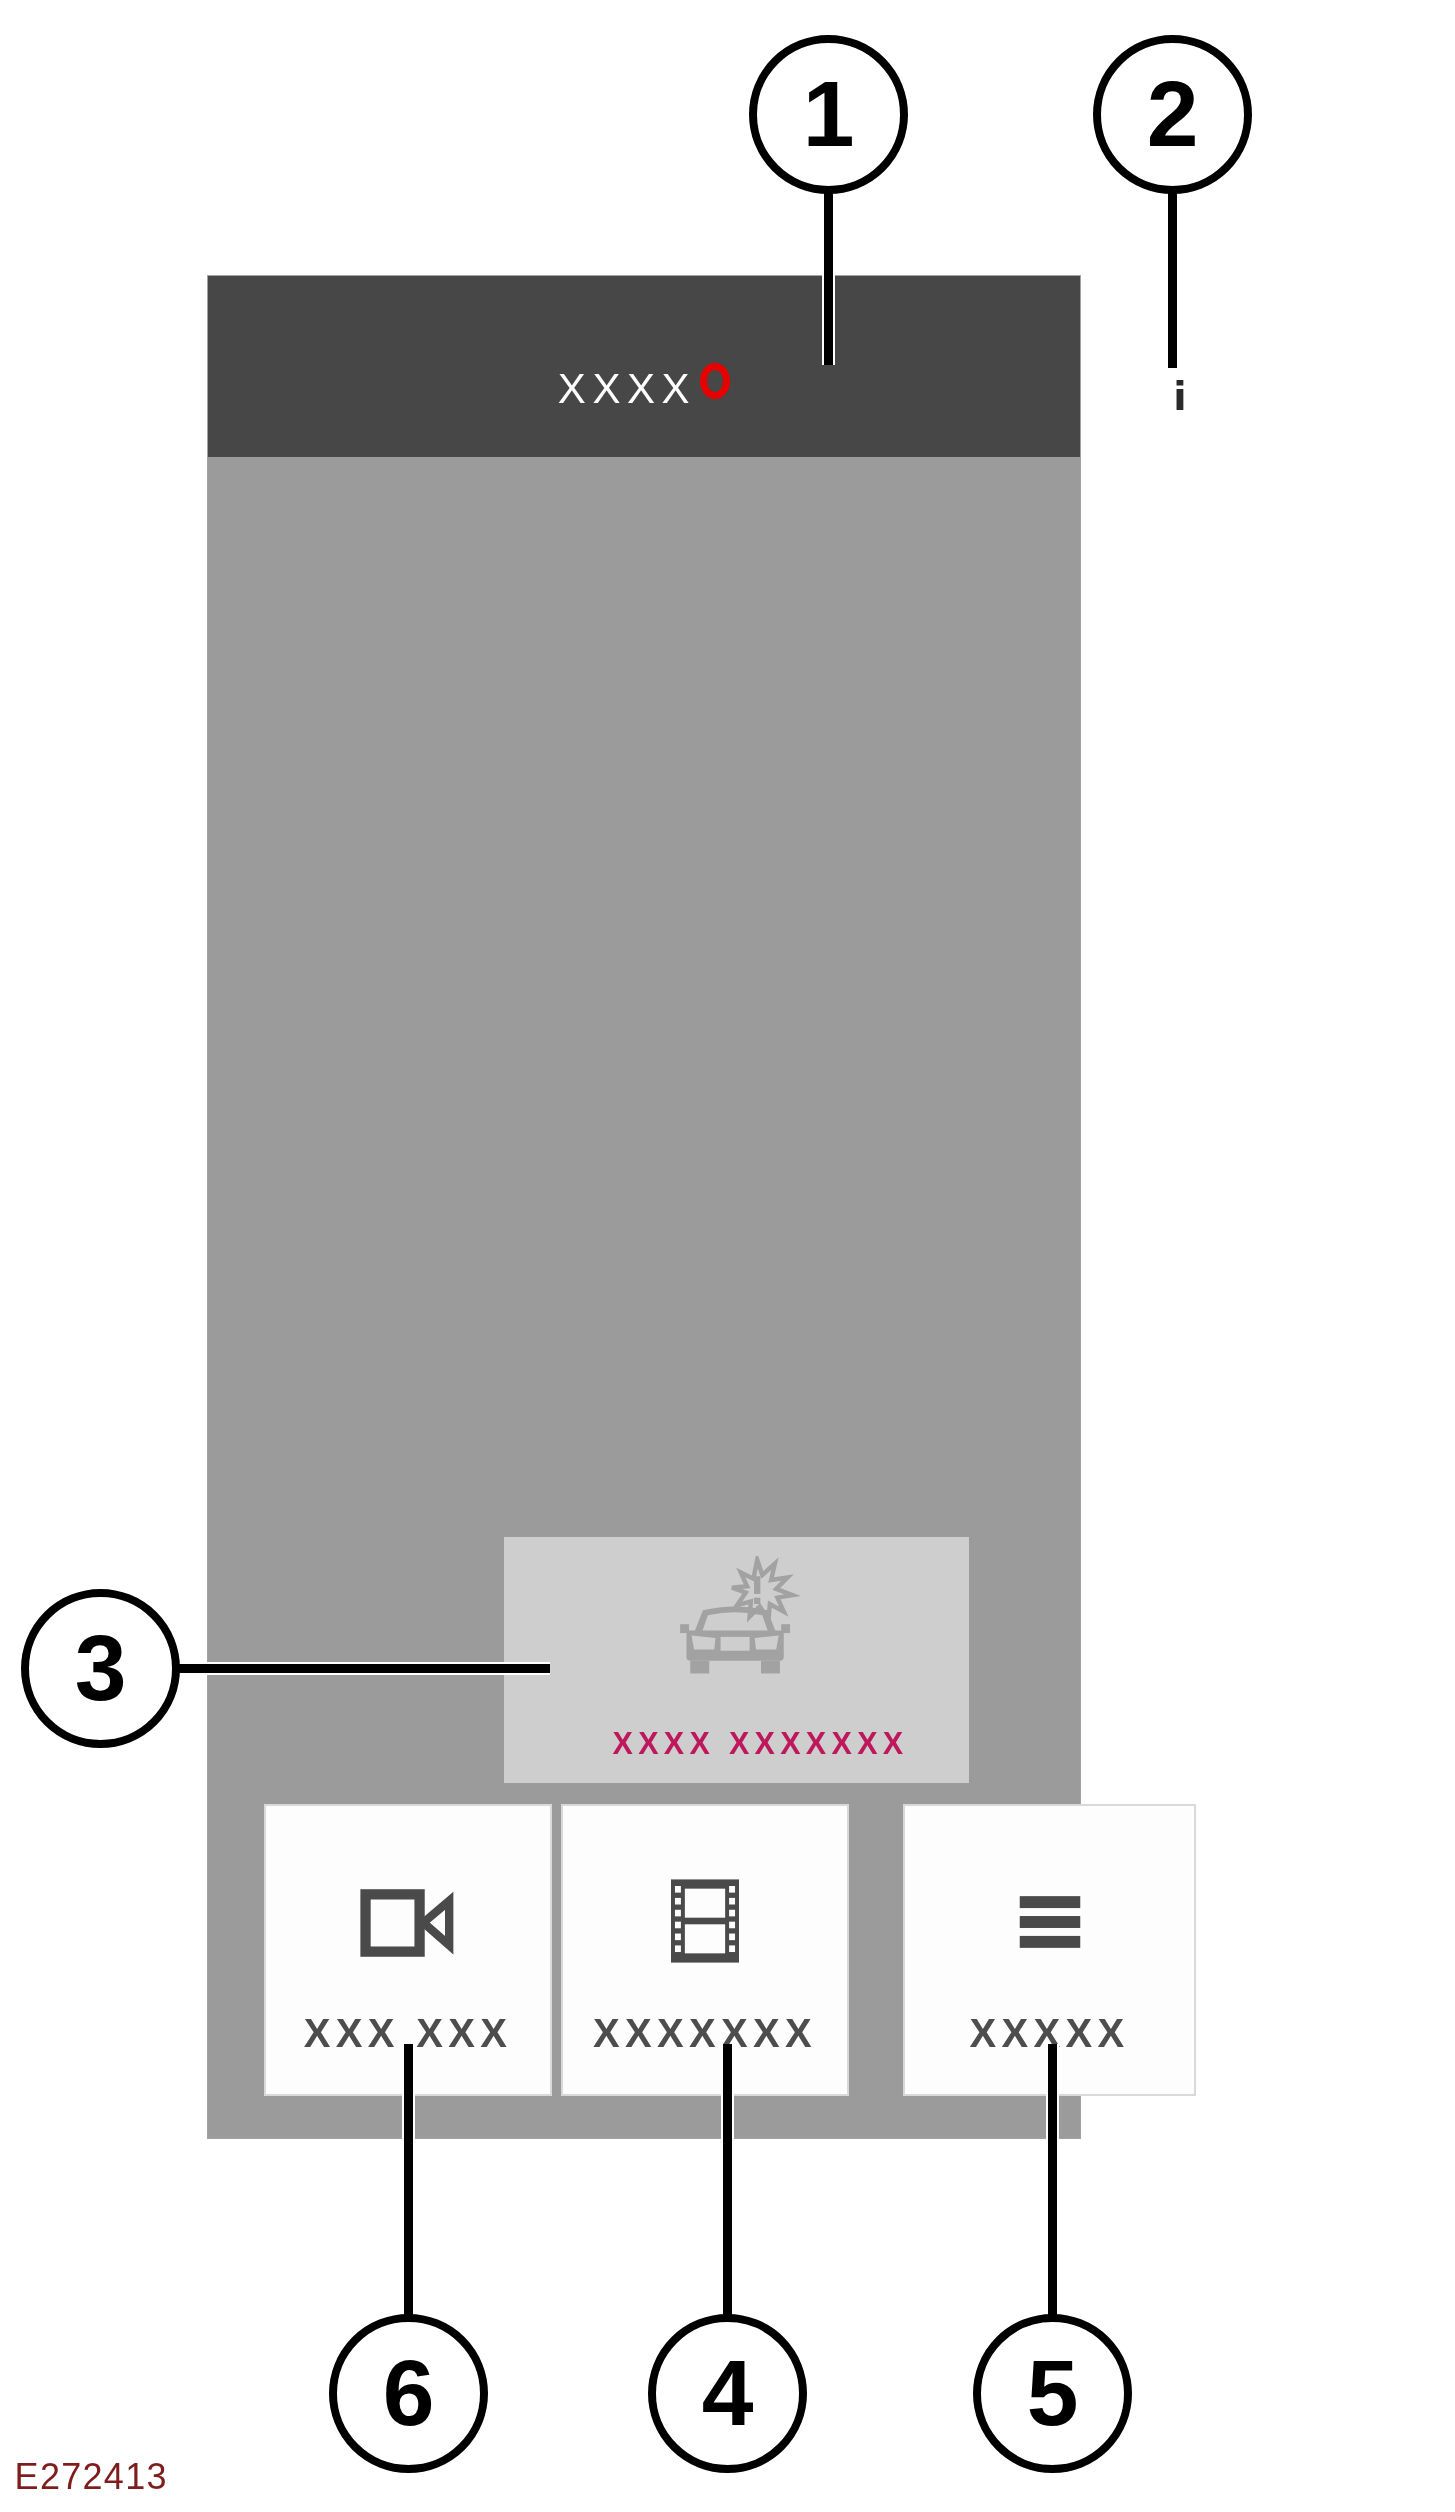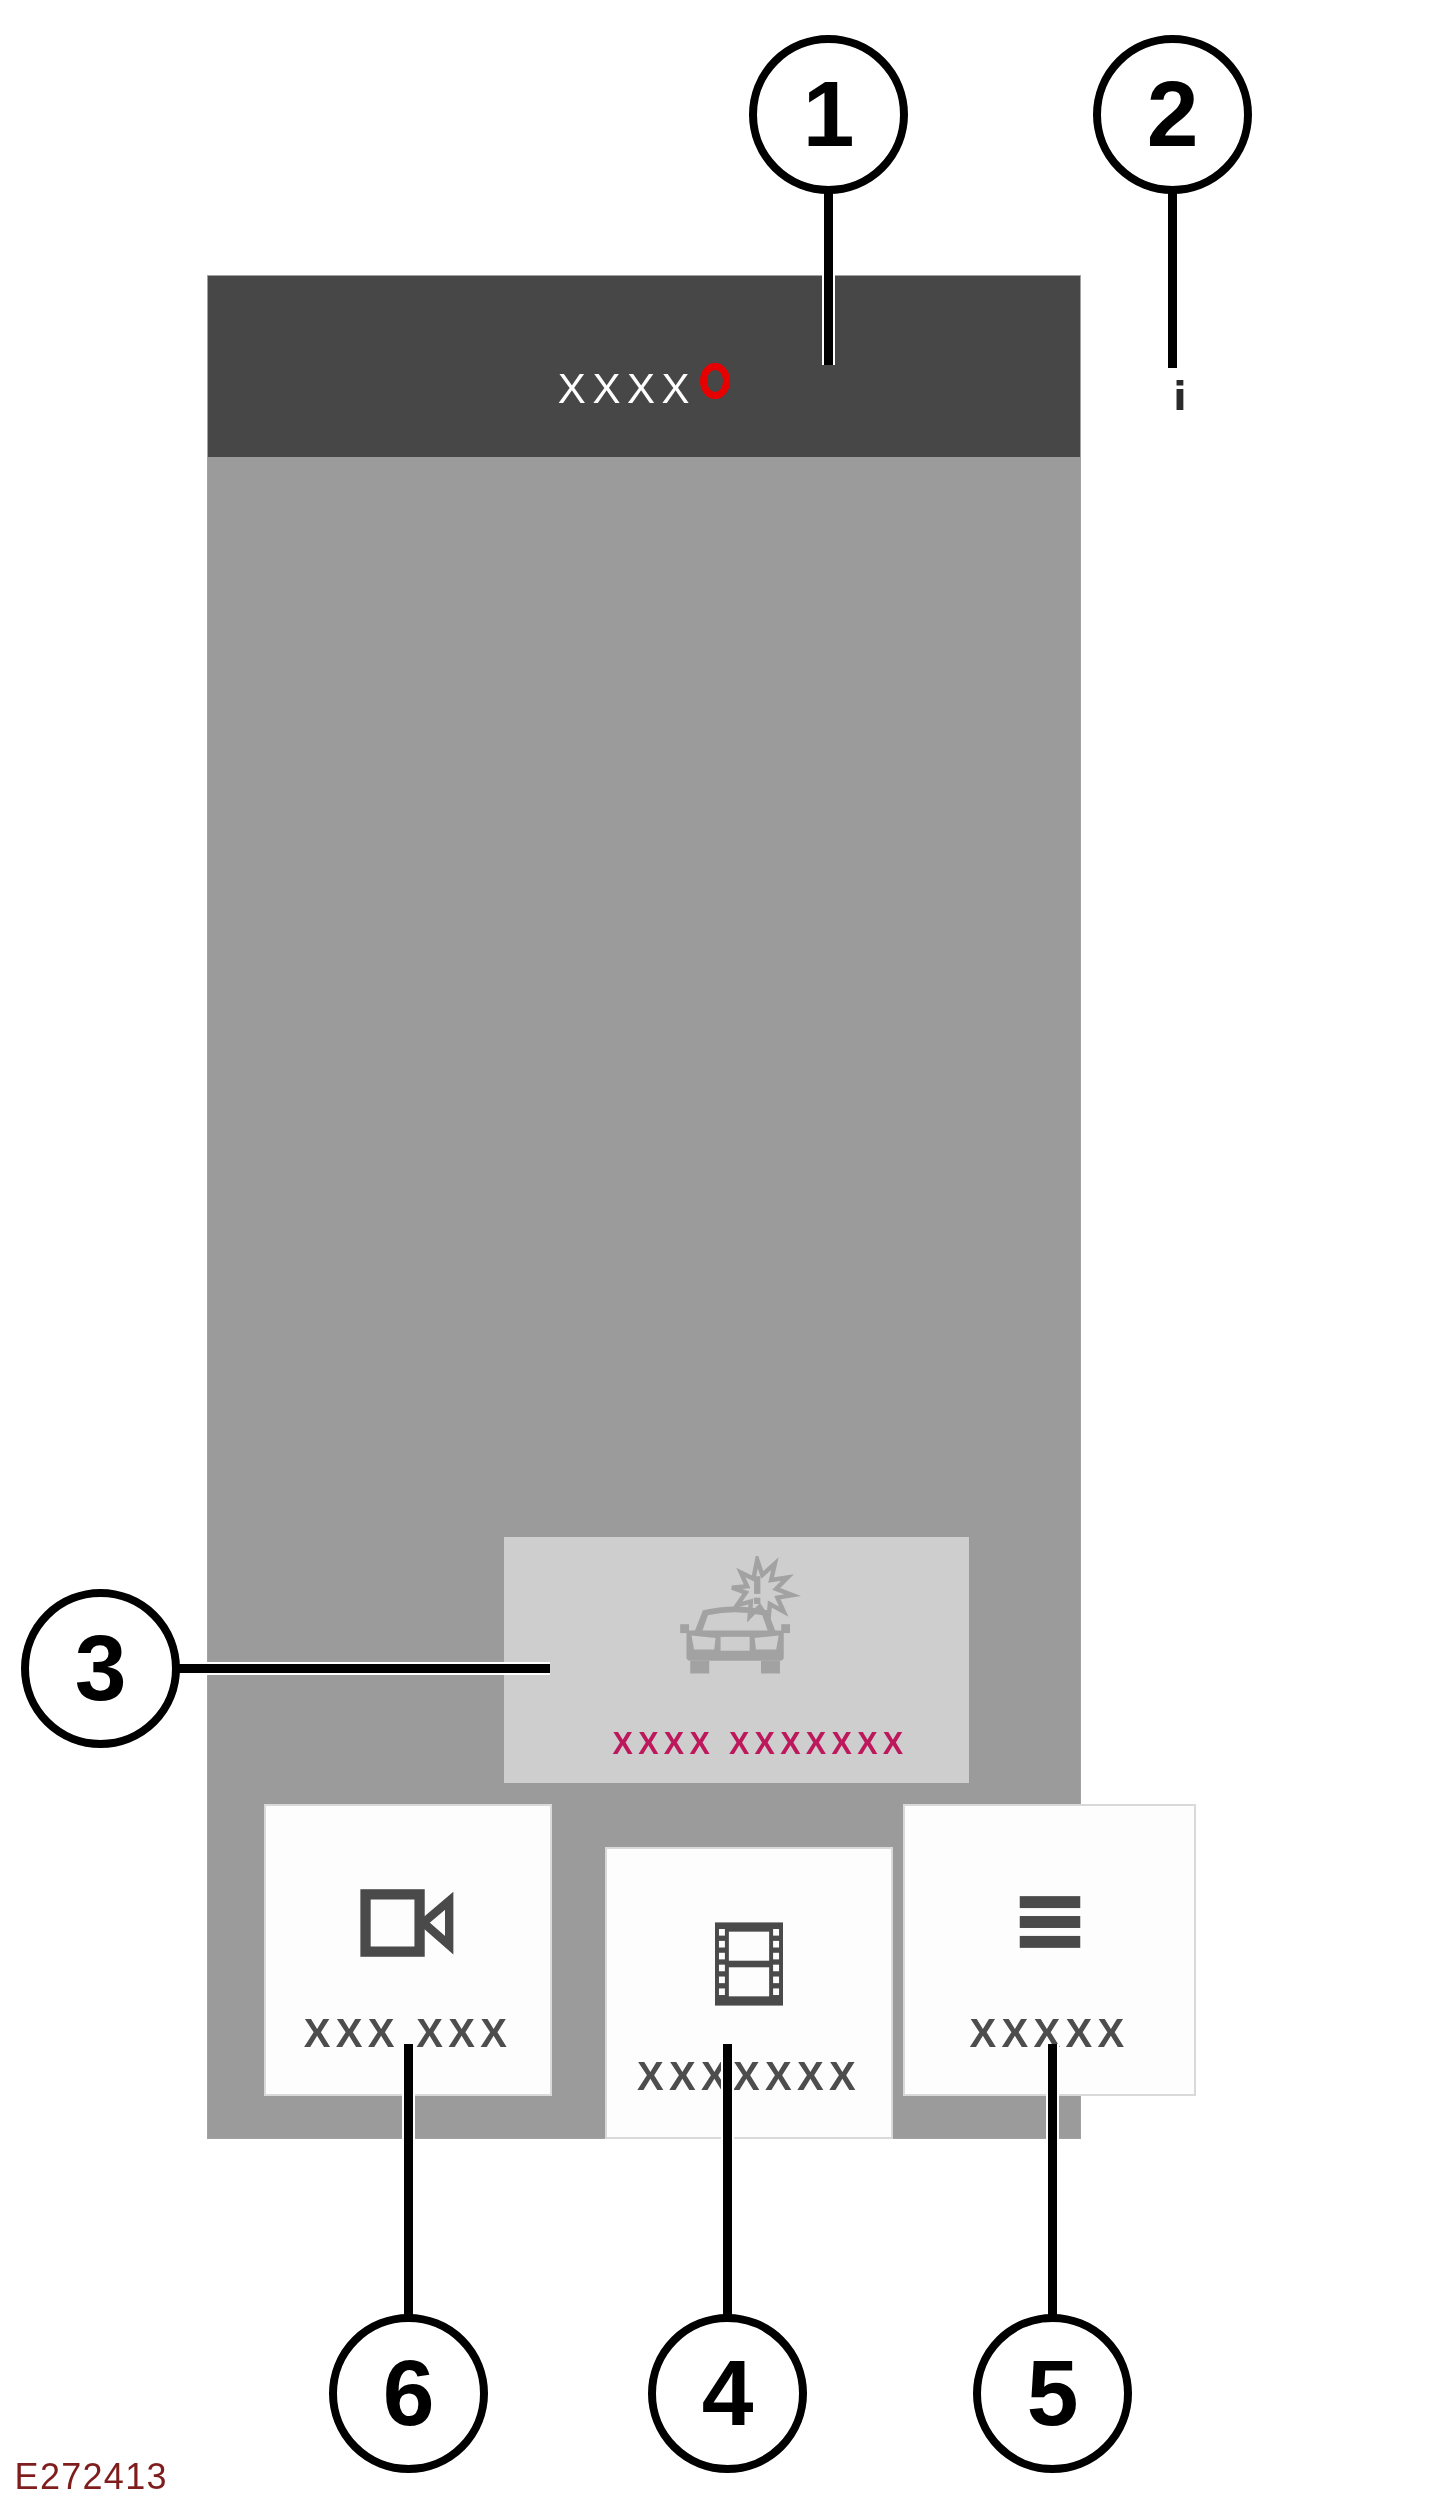--- a/index.html
+++ b/index.html
@@ -43,21 +43,21 @@
     position:absolute;left:0;top:191px;width:100%;text-align:center;
     color:#be185d;font-size:30.5px;letter-spacing:5.3px;font-weight:700;line-height:1;margin-left:24px;
   }
 
   
   .app-btn{
     position:absolute;width:288px;height:292px;background:#fdfdfd;
     border:2px solid #d9d9d9;box-sizing:border-box;
   }
   .btn-1{left:56px;top:1528px;}
-  .btn-2{left:397px;top:1528px;margin-top:43px;}
+  .btn-2{left:353px;top:1528px;}
   .btn-3{left:695px;top:1528px;width:293px;padding-left:28px;}
   .btn-icon{position:absolute;left:50%;transform:translateX(-50%);}
   .btn-1 .btn-icon{top:80px;}
   .btn-2 .btn-icon{top:73px;}
   .btn-3 .btn-icon{top:90px;}
   .btn-label{
     position:absolute;left:0;top:207px;width:100%;text-align:center;
     color:#4d4d4d;font-size:40px;letter-spacing:5.3px;font-weight:700;line-height:1;
   }
 

